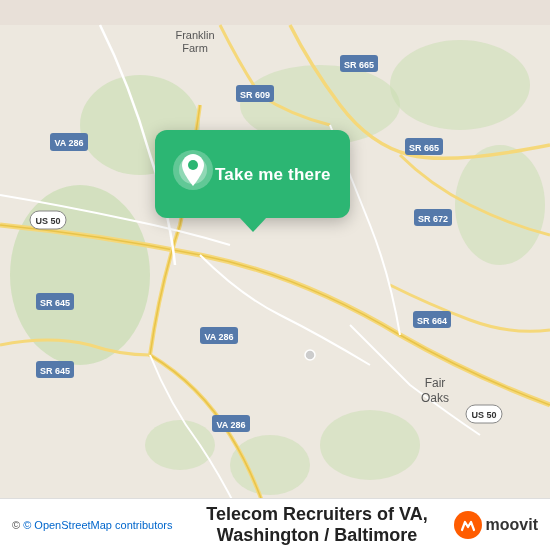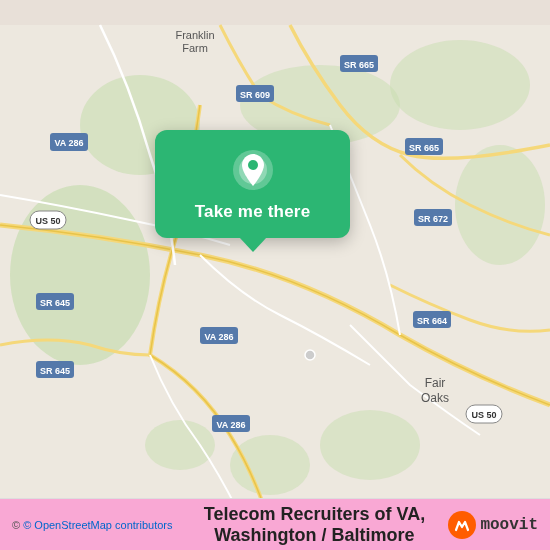--- a/index.html
+++ b/index.html
@@ -24,21 +24,21 @@
       position: absolute;
       top: 0; left: 0;
       width: 100%; height: 100%;
     }
 
     
     #bottom-bar {
       position: absolute;
       bottom: 0; left: 0; right: 0;
       height: 52px;
-      background: #f9a8d4;
+      background: #ffffff;
       display: flex;
       align-items: center;
       padding: 0 12px;
       border-top: 1px solid #ddd;
     }
 
     #copyright-text {
       font-size: 11px;
       color: #555;
     }
@@ -57,21 +57,20 @@
       margin-left: 8px;
     }
 
     #moovit-logo {
       display: flex;
       align-items: center;
       gap: 4px;
       font-size: 16px;
       font-weight: bold;
       color: #333;
-      font-family: Liberation Mono, monospace;
     }
 
     #moovit-icon {
       width: 28px;
       height: 28px;
       background: #ff5c00;
       border-radius: 50%;
       display: flex;
       align-items: center;
       justify-content: center;
@@ -82,21 +81,21 @@
 
     
     #popup-card {
       position: absolute;
       top: 130px;
       left: 155px;
       width: 195px;
       background: #2cb673;
       border-radius: 12px;
       display: flex;
-      flex-direction: column;
+      flex-direction: row;
       align-items: center;
       padding: 18px 16px 16px;
       box-shadow: 0 4px 16px rgba(0,0,0,0.25);
     }
 
     #popup-card::after {
       content: '';
       position: absolute;
       bottom: -14px;
       left: 50%;

